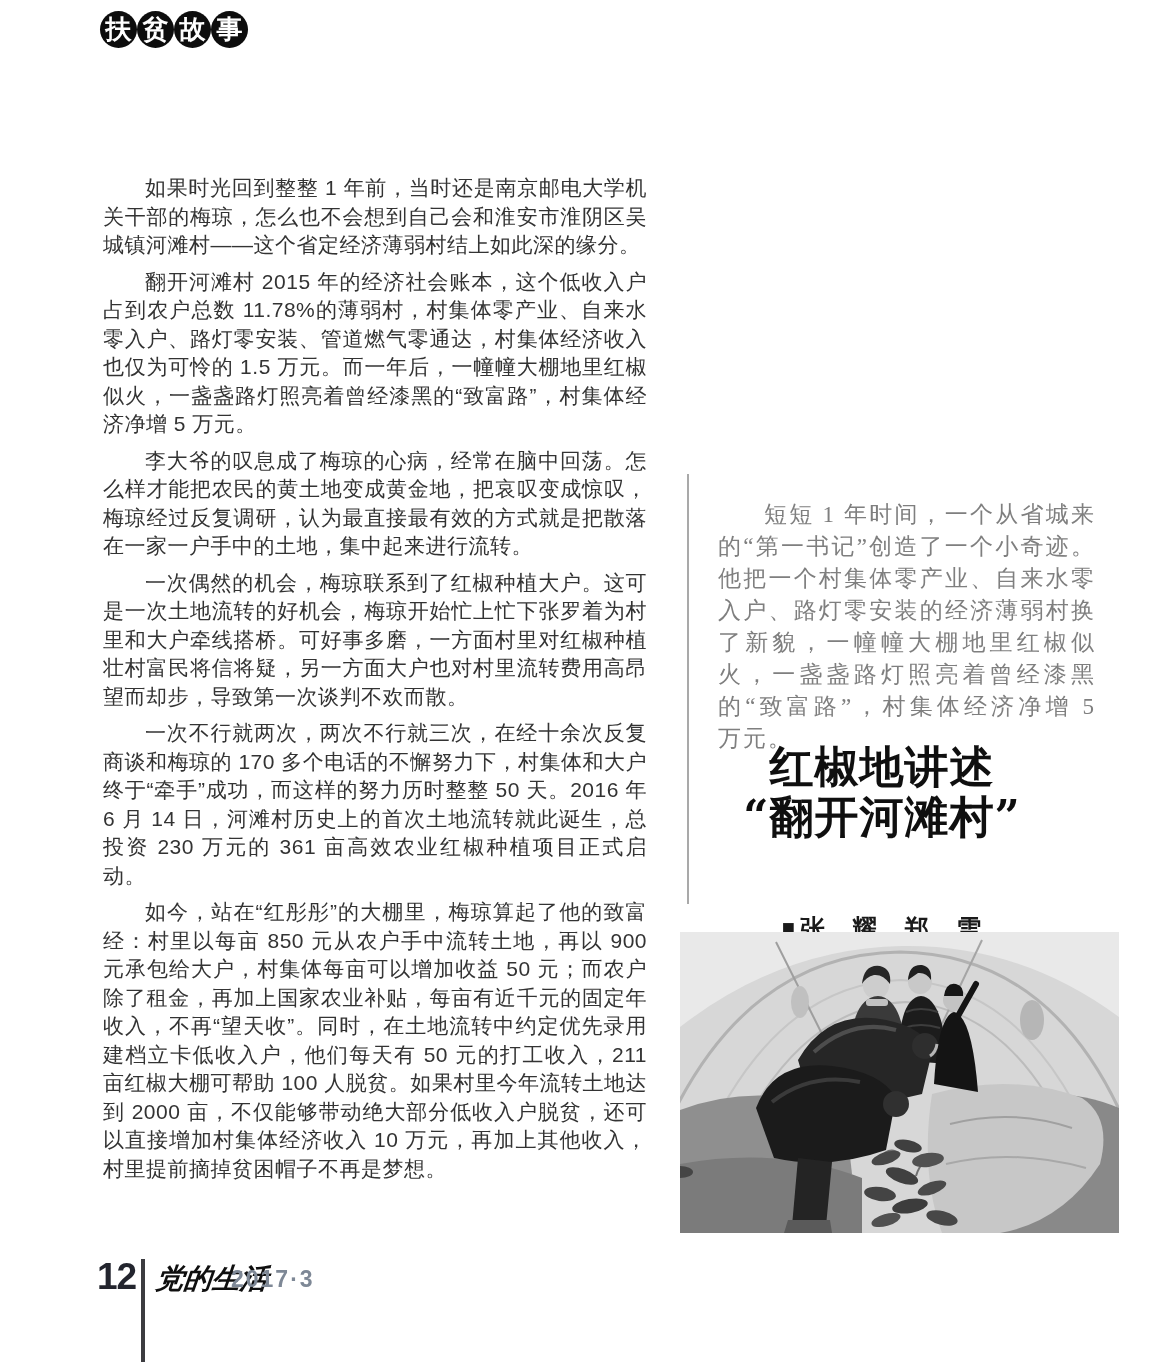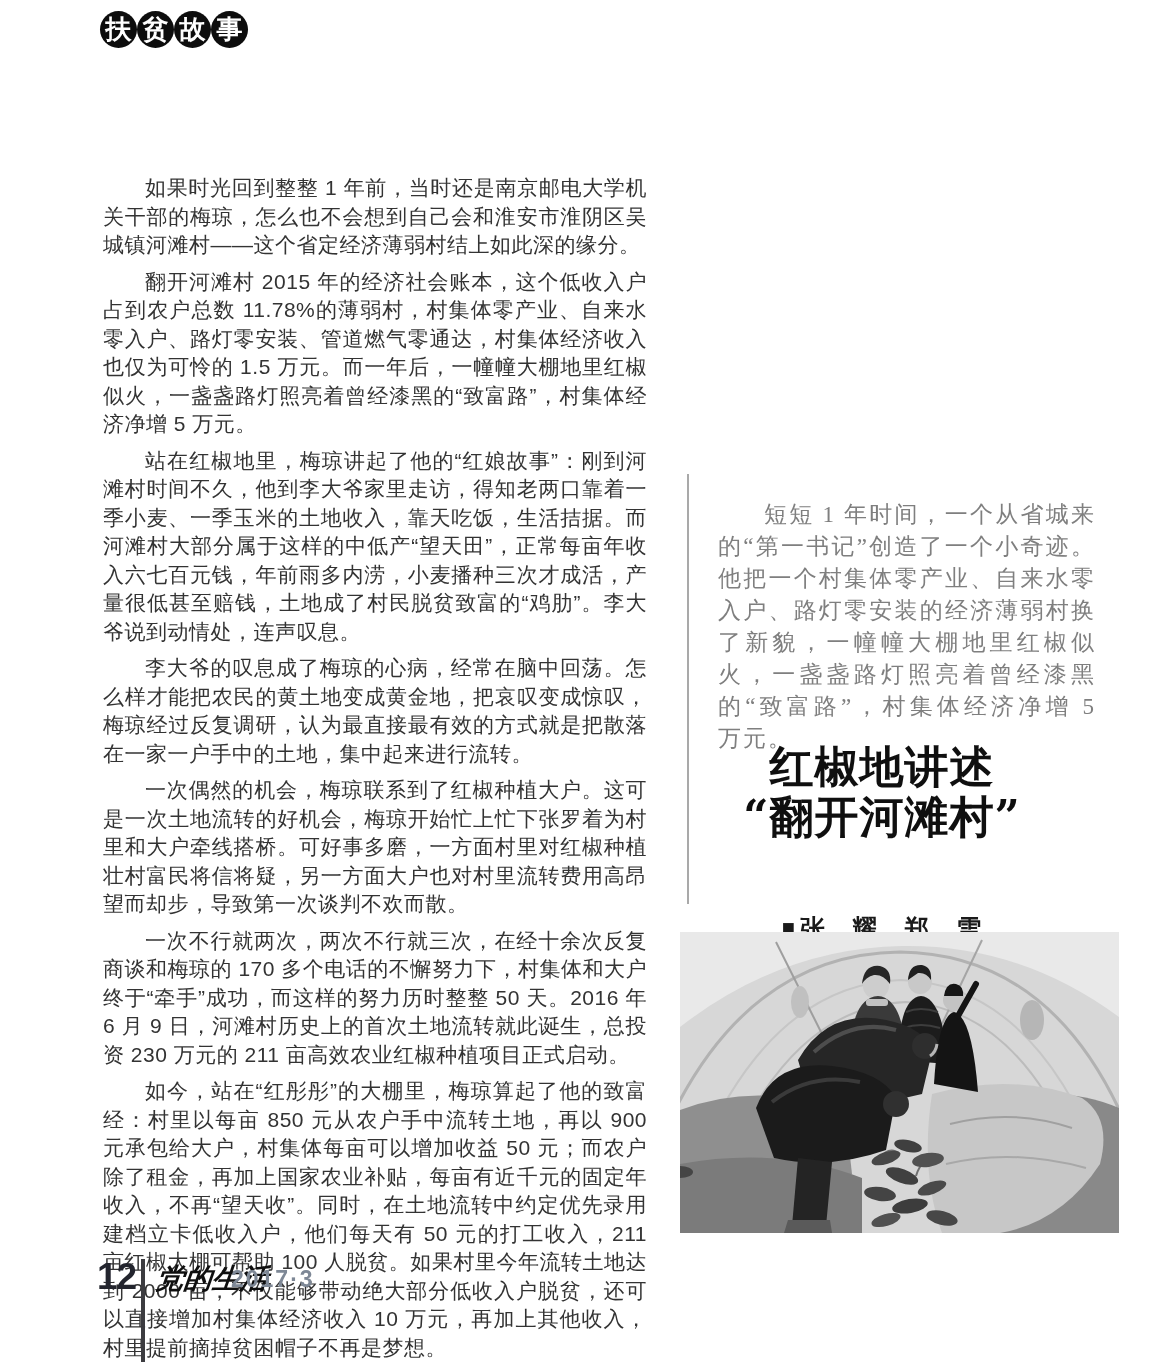--- a/index.html
+++ b/index.html
@@ -76,24 +76,23 @@
   <div class="badge">
     <span class="badge-char">扶</span>
     <span class="badge-char">贫</span>
     <span class="badge-char">故</span>
     <span class="badge-char">事</span>
   </div>
 
   <div class="article">
     <p>如果时光回到整整 1 年前，当时还是南京邮电大学机关干部的梅琼，怎么也不会想到自己会和淮安市淮阴区吴城镇河滩村——这个省定经济薄弱村结上如此深的缘分。</p>
     <p>翻开河滩村 2015 年的经济社会账本，这个低收入户占到农户总数 11.78%的薄弱村，村集体零产业、自来水零入户、路灯零安装、管道燃气零通达，村集体经济收入也仅为可怜的 1.5 万元。而一年后，一幢幢大棚地里红椒似火，一盏盏路灯照亮着曾经漆黑的“致富路”，村集体经济净增 5 万元。</p>
-    <p>站在红椒地里，梅琼讲起了他的“红娘故事”：刚到河滩村时间不久，他到李大爷家里走访，得知老两口靠着一季小麦、一季玉米的土地收入，靠天吃饭，生活拮据。而河滩村大部分属于这样的中低产“望天田”，正常每亩年收入六七百元钱，年前雨多内涝，小麦播种三次才成活，产量很低甚至赔钱，土地成了村民脱贫致富的“鸡肋”。李大爷说到动情处，连声叹息。</p>
     <p>李大爷的叹息成了梅琼的心病，经常在脑中回荡。怎么样才能把农民的黄土地变成黄金地，把哀叹变成惊叹，梅琼经过反复调研，认为最直接最有效的方式就是把散落在一家一户手中的土地，集中起来进行流转。</p>
     <p>一次偶然的机会，梅琼联系到了红椒种植大户。这可是一次土地流转的好机会，梅琼开始忙上忙下张罗着为村里和大户牵线搭桥。可好事多磨，一方面村里对红椒种植壮村富民将信将疑，另一方面大户也对村里流转费用高昂望而却步，导致第一次谈判不欢而散。</p>
-    <p>一次不行就两次，两次不行就三次，在经十余次反复商谈和梅琼的 170 多个电话的不懈努力下，村集体和大户终于“牵手”成功，而这样的努力历时整整 50 天。2016 年 6 月 9 日，河滩村历史上的首次土地流转就此诞生，总投资 230 万元的 211 亩高效农业红椒种植项目正式启动。</p>
+    <p>一次不行就两次，两次不行就三次，在经十余次反复商谈和梅琼的 170 多个电话的不懈努力下，村集体和大户终于“牵手”成功，而这样的努力历时整整 50 天。2016 年 6 月 14 日，河滩村历史上的首次土地流转就此诞生，总投资 230 万元的 361 亩高效农业红椒种植项目正式启动。</p>
     <p>如今，站在“红彤彤”的大棚里，梅琼算起了他的致富经：村里以每亩 850 元从农户手中流转土地，再以 900 元承包给大户，村集体每亩可以增加收益 50 元；而农户除了租金，再加上国家农业补贴，每亩有近千元的固定年收入，不再“望天收”。同时，在土地流转中约定优先录用建档立卡低收入户，他们每天有 50 元的打工收入，211 亩红椒大棚可帮助 100 人脱贫。如果村里今年流转土地达到 2000 亩，不仅能够带动绝大部分低收入户脱贫，还可以直接增加村集体经济收入 10 万元，再加上其他收入，村里提前摘掉贫困帽子不再是梦想。</p>
   </div>
 
   <div class="divider"></div>
 
   <p class="quote">短短 1 年时间，一个从省城来的“第一书记”创造了一个小奇迹。他把一个村集体零产业、自来水零入户、路灯零安装的经济薄弱村换了新貌，一幢幢大棚地里红椒似火，一盏盏路灯照亮着曾经漆黑的“致富路”，村集体经济净增 5 万元。</p>
 
   <h1 class="title">
     <span>红椒地讲述</span>
     <span>“翻开河滩村”</span>

